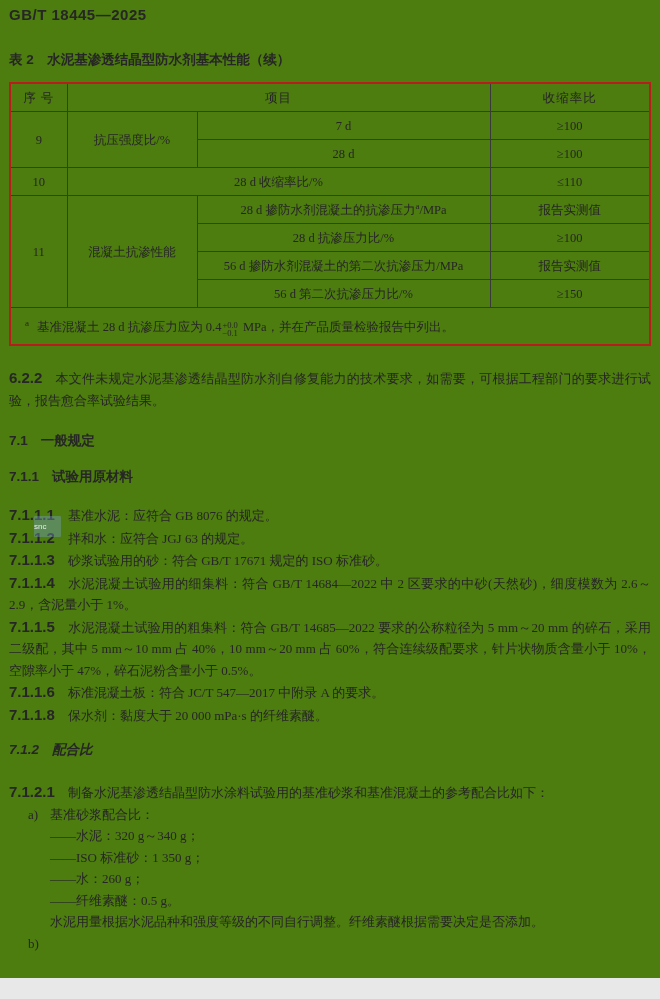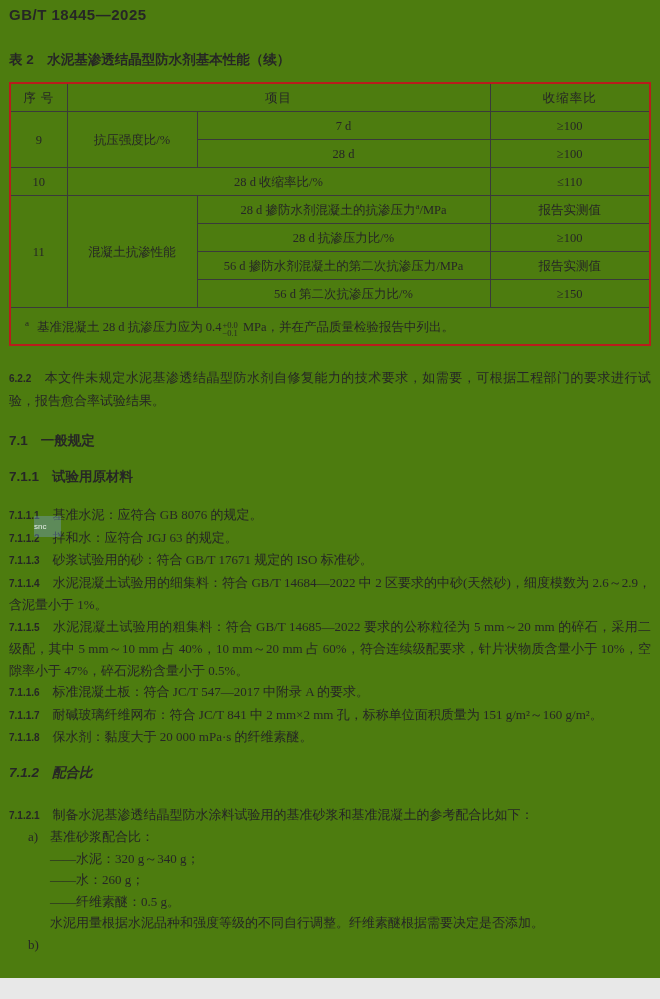--- a/index.html
+++ b/index.html
@@ -48,21 +48,21 @@
   .stack{
     display:inline-block;vertical-align:-4px;
     font-size:8.5px;line-height:8px;text-align:right;
     margin-left:1px;margin-right:2px;
   }
   .stack span{display:block;}
   p{margin:0;}
   .para{ text-align:justify; }
   .cno{
     font-family:"Liberation Sans","DejaVu Sans",sans-serif;
-    font-weight:bold;font-size:10px;
+    font-weight:bold;font-size:15px;
     margin-right:13px;
   }
   .h-sec{
     font-family:"Liberation Sans","DejaVu Sans",sans-serif;
     font-weight:bold;font-size:13.5px;line-height:18px;
   }
   .h-sec .hno{margin-right:13px;}
   .mt-622{margin-top:21px;}
   .mt-h7{margin-top:24px;}
   .mt-h71{margin-top:21px;}
@@ -155,30 +155,30 @@
 
   <p class="h-sec mt-h711"><span class="hno">7.1.1</span><span>试验用原材料</span></p>
 
   <div class="mt-clauses">
     <p class="para"><span class="cno">7.1.1.1</span><span>基准水泥：应符合 GB 8076 的规定。</span></p>
     <p class="para"><span class="cno">7.1.1.2</span><span>拌和水：应符合 JGJ 63 的规定。</span></p>
     <p class="para"><span class="cno">7.1.1.3</span><span>砂浆试验用的砂：符合 GB/T 17671 规定的 ISO 标准砂。</span></p>
     <p class="para"><span class="cno">7.1.1.4</span><span>水泥混凝土试验用的细集料：符合 GB/T 14684—2022 中 2 区要求的中砂(天然砂)，细度模数为 2.6～2.9，含泥量小于 1%。</span></p>
     <p class="para"><span class="cno">7.1.1.5</span><span>水泥混凝土试验用的粗集料：符合 GB/T 14685—2022 要求的公称粒径为 5 mm～20 mm 的碎石，采用二级配，其中 5 mm～10 mm 占 40%，10 mm～20 mm 占 60%，符合连续级配要求，针片状物质含量小于 10%，空隙率小于 47%，碎石泥粉含量小于 0.5%。</span></p>
     <p class="para"><span class="cno">7.1.1.6</span><span>标准混凝土板：符合 JC/T 547—2017 中附录 A 的要求。</span></p>
-    <p class="para"><span class="cno">7.1.1.7</span><span>耐碱玻璃纤维网布：符合 JC/T 841 中 2 mm×2 mm 孔，标称单位面积质量为 151 g/m²～160 g/m²。</span></p>
     <p class="para"><span class="cno">7.1.1.8</span><span>保水剂：黏度大于 20 000 mPa·s 的纤维素醚。</span></p>
   </div>
 
   <p class="h-sec mt-h712"><span class="hno">7.1.2</span><span>配合比</span></p>
 
   <p class="para mt-7121"><span class="cno">7.1.2.1</span><span>制备水泥基渗透结晶型防水涂料试验用的基准砂浆和基准混凝土的参考配合比如下：</span></p>
 
   <p><span class="li-label">a)</span><span>基准砂浆配合比：</span></p>
   <p class="dash-item">——水泥：320 g～340 g；</p>
+  <p class="dash-item">——ISO 标准砂：1 350 g；</p>
   <p class="dash-item">——水：260 g；</p>
   <p class="dash-item">——纤维素醚：0.5 g。</p>
   <p class="cont-note">水泥用量根据水泥品种和强度等级的不同自行调整。纤维素醚根据需要决定是否添加。</p>
 
   <p><span class="li-label">b)</span></p>
 
   <div class="watermark">snc</div>
 
 </div>
 

